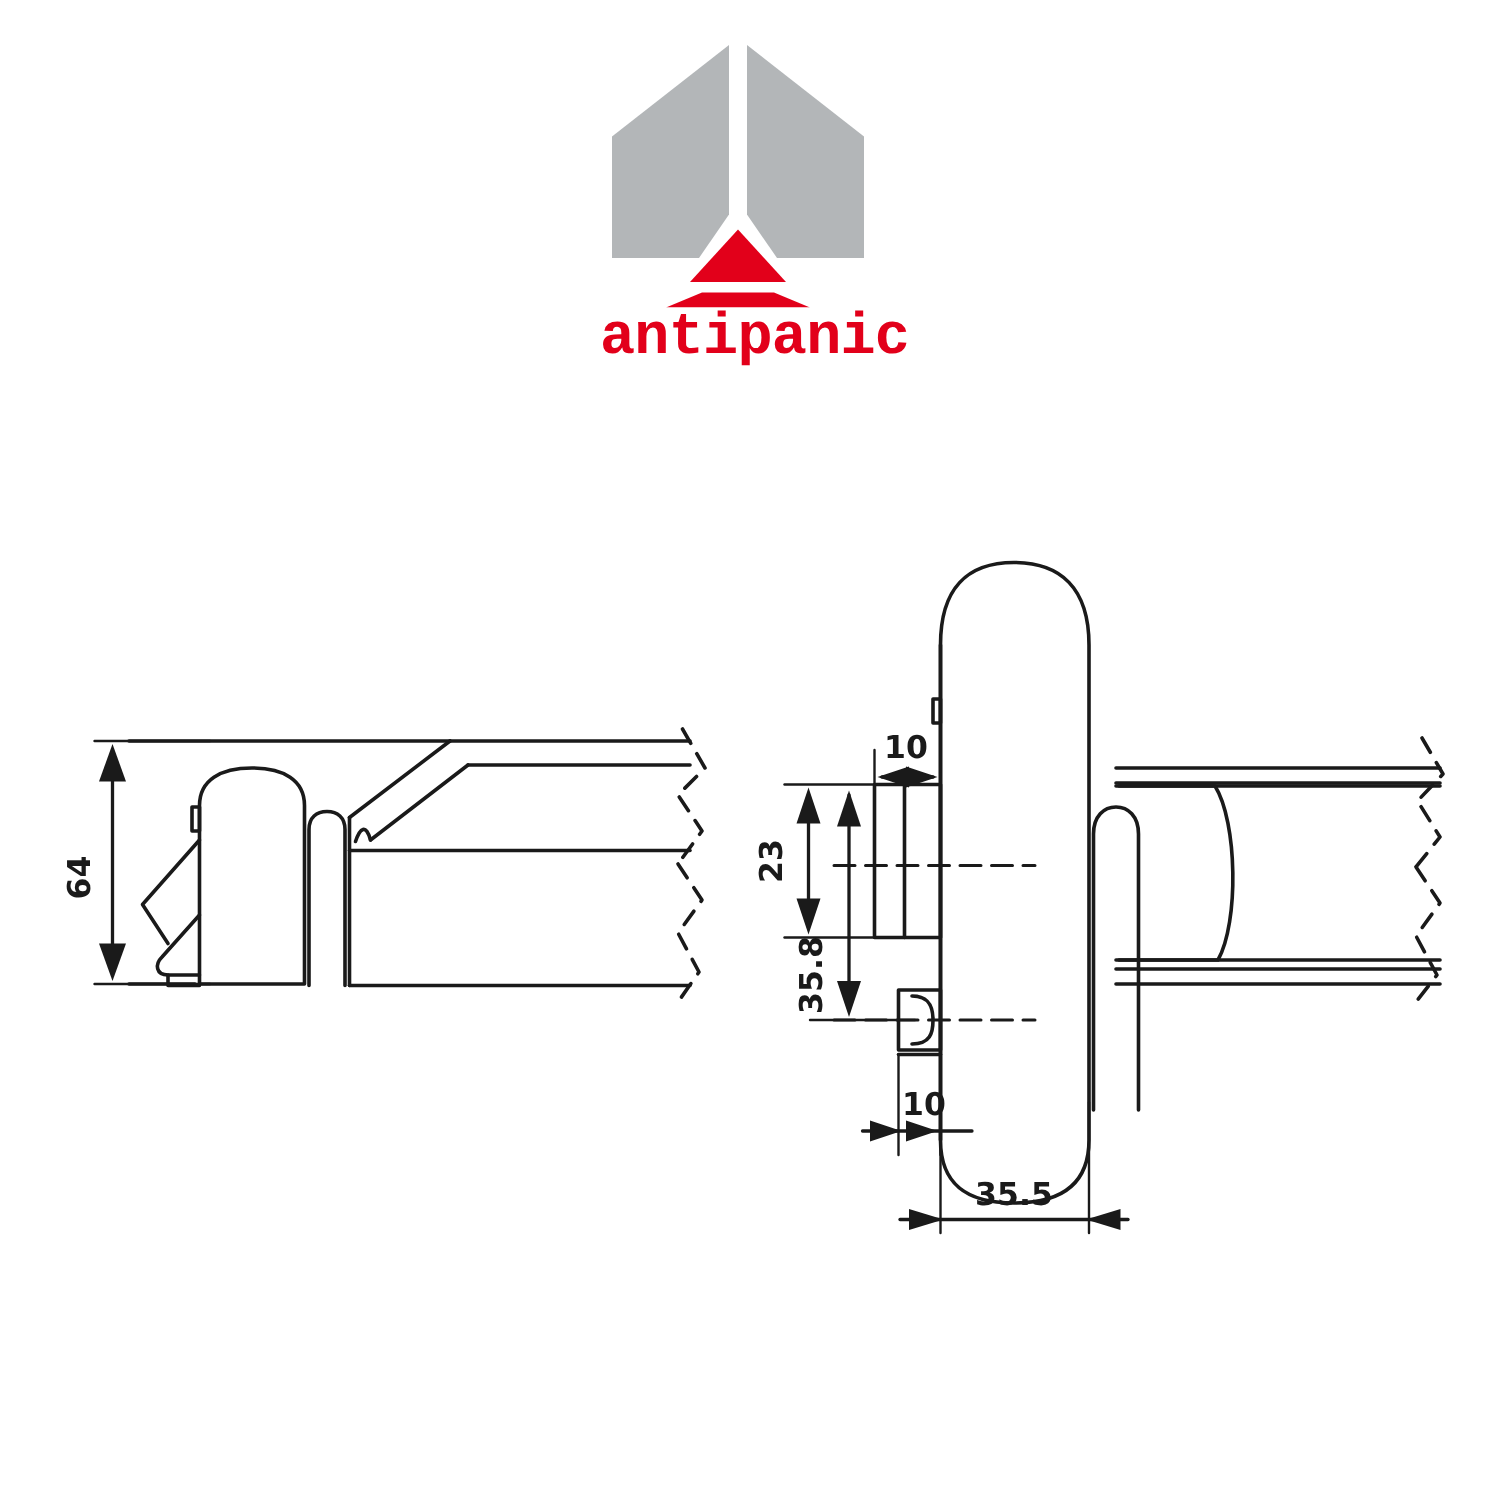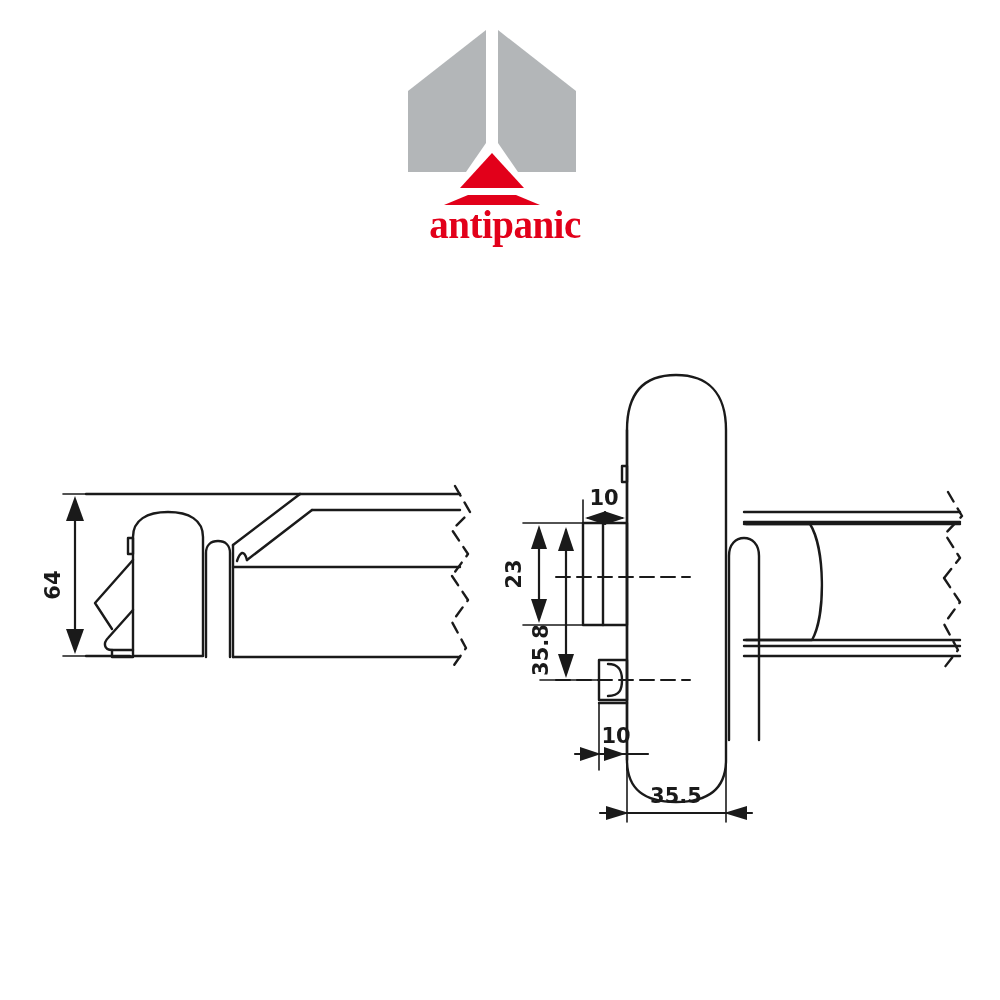--- a/index.html
+++ b/index.html
@@ -32,22 +32,22 @@
     position: absolute;
     left: 0; top: 0;
     width: 210px;
     height: 180px;
   }
   .logo-word {
     position: absolute;
     left: 0;
     top: 178px;
     width: 210px;
-    text-align: center;
-    font-family: Liberation Serif, serif;
+    text-align: left;
+    font-family: Liberation Mono, monospace;
     font-weight: bold;
     font-size: 39px;
     letter-spacing: -0.5px;
     line-height: 44px;
   }
   .drawing {
     position: absolute;
     left: 0;
     top: 0;
     width: 1000px;

